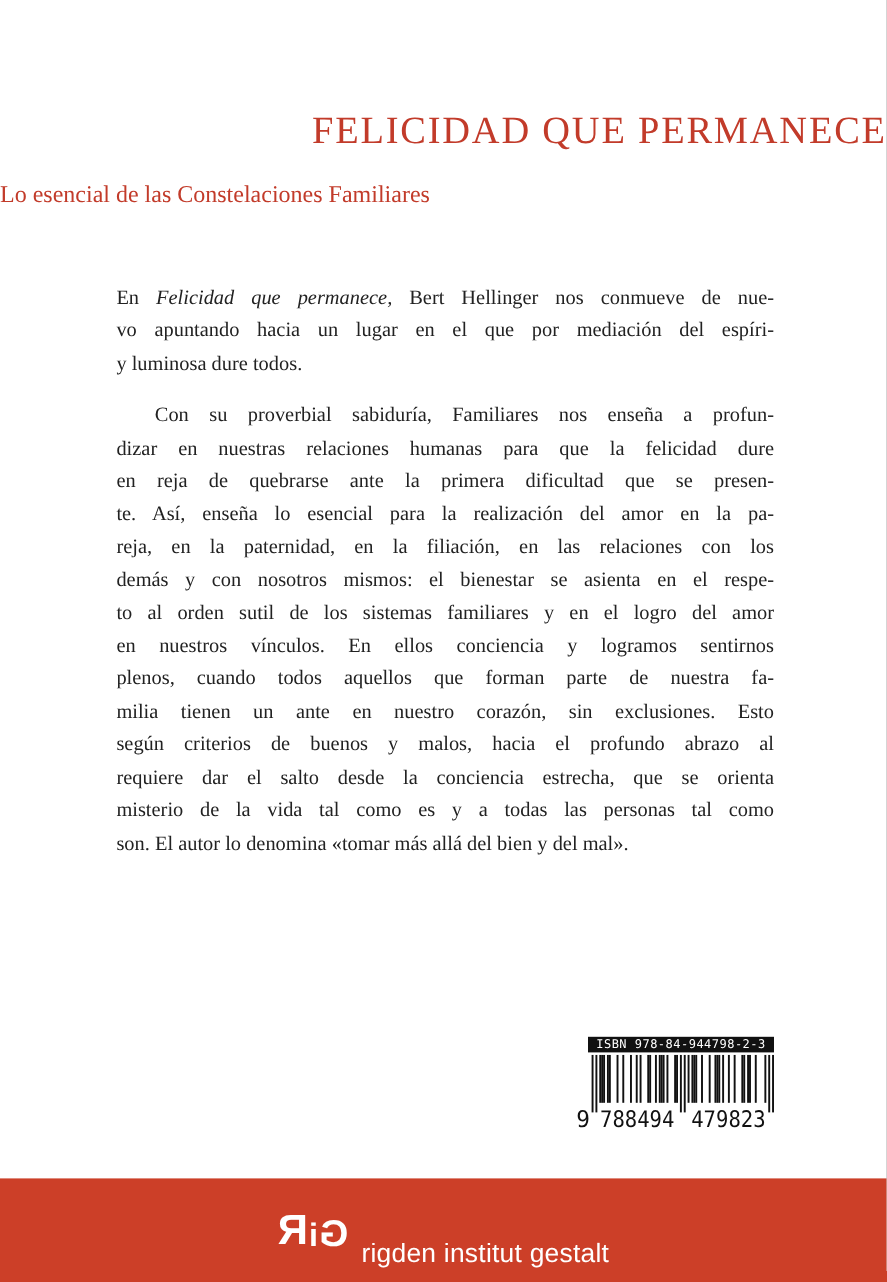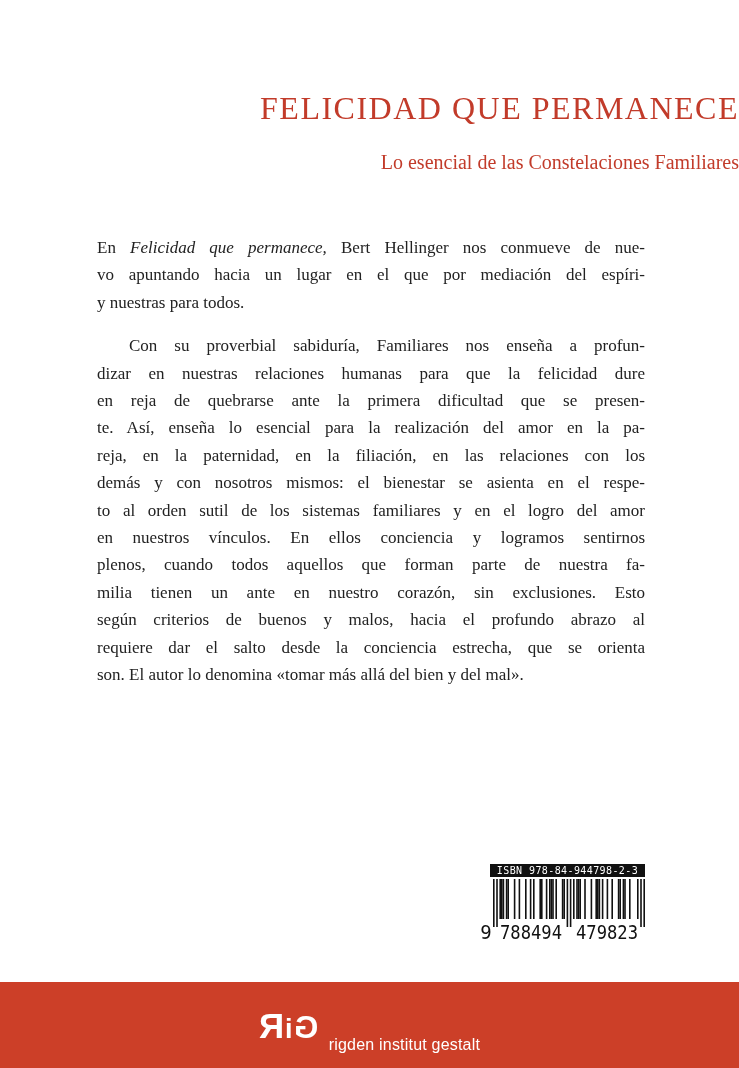--- a/index.html
+++ b/index.html
@@ -7,21 +7,21 @@
     position:relative; width:739px; height:1068px; background:#ffffff;
     font-family:"Liberation Serif", serif; overflow:hidden; margin:0 auto;
   }
   .book-title {
     position:absolute; top:90px; left:0; width:100%;
     text-align:right; font-size:32px; font-weight:400;
     letter-spacing:1.5px; color:var(--accent,#c23b2a); margin:0;
   }
   .book-subtitle {
     position:absolute; top:151px; left:0; width:100%;
-    text-align:right; font-size:20px; font-weight:400;
+    text-align:left; font-size:20px; font-weight:400;
     color:var(--accent,#c23b2a); margin:0;
   }
   .synopsis {
     position:absolute; left:97px; top:234px; width:548px;
     font-size:17px; line-height:27.4px; color:var(--bodytext,#222222);
   }
   .para .line { text-align:justify; text-align-last:justify; }
   .para .line.last { text-align-last:left; }
   .para.indented .line:first-child { text-indent:32px; }
   .para + .para { margin-top:16px; }
@@ -45,52 +45,53 @@
   }
   .publisher-logo { display:flex; align-items:center; gap:11px; color:#ffffff; }
   .logo-mark {
     font-family:"Liberation Sans", sans-serif; font-weight:bold;
     display:flex; align-items:flex-end; line-height:1;
   }
   .mark-r { font-size:35px; }
   .mark-i { font-size:27px; margin-left:1px; }
   .mark-g { font-size:31px; display:inline-block; transform:scaleX(-1); margin-left:1px; }
   .publisher-name {
-    font-family:"Liberation Sans", sans-serif; font-size:16px;
+    font-family:"Liberation Sans", sans-serif; font-size:22px;
     letter-spacing:0.2px; font-weight:400;margin-top:40px;
   }
 </style>
 </head>
 <body>
 
 <div class="page">
 
   <h1 class="book-title">FELICIDAD QUE PERMANECE</h1>
 
   <h2 class="book-subtitle">Lo esencial de las Constelaciones Familiares</h2>
 
   <div class="synopsis">
     <div class="para">
         <div class="line">En <em>Felicidad que permanece,</em> Bert Hellinger nos conmueve de nue-</div>
         <div class="line">vo apuntando hacia un lugar en el que por mediación del espíri-</div>
-        <div class="line last">y nuestras para todos.</div>
+        <div class="line last">y luminosa dure todos.</div>
       </div>
     <div class="para indented">
         <div class="line">Con su proverbial sabiduría, Familiares nos enseña a profun-</div>
         <div class="line">dizar en nuestras relaciones humanas para que la felicidad dure</div>
         <div class="line">en reja de quebrarse ante la primera dificultad que se presen-</div>
         <div class="line">te. Así, enseña lo esencial para la realización del amor en la pa-</div>
         <div class="line">reja, en la paternidad, en la filiación, en las relaciones con los</div>
         <div class="line">demás y con nosotros mismos: el bienestar se asienta en el respe-</div>
         <div class="line">to al orden sutil de los sistemas familiares y en el logro del amor</div>
         <div class="line">en nuestros vínculos. En ellos conciencia y logramos sentirnos</div>
         <div class="line">plenos, cuando todos aquellos que forman parte de nuestra fa-</div>
         <div class="line">milia tienen un ante en nuestro corazón, sin exclusiones. Esto</div>
         <div class="line">según criterios de buenos y malos, hacia el profundo abrazo al</div>
         <div class="line">requiere dar el salto desde la conciencia estrecha, que se orienta</div>
+        <div class="line">misterio de la vida tal como es y a todas las personas tal como</div>
         <div class="line last">son. El autor lo denomina «tomar más allá del bien y del mal».</div>
       </div>
   </div>
 
   <div class="barcode-block">
     <div class="isbn-strip">ISBN 978-84-944798-2-3</div>
     <svg class="ean-svg" id="ean-svg" width="166" height="66" viewBox="0 0 166 66">
         <rect x="14.00" y="0" width="1.6" height="48"></rect>
         <rect x="17.20" y="0" width="1.6" height="48"></rect>
         <rect x="20.40" y="0" width="1.6" height="40"></rect>

